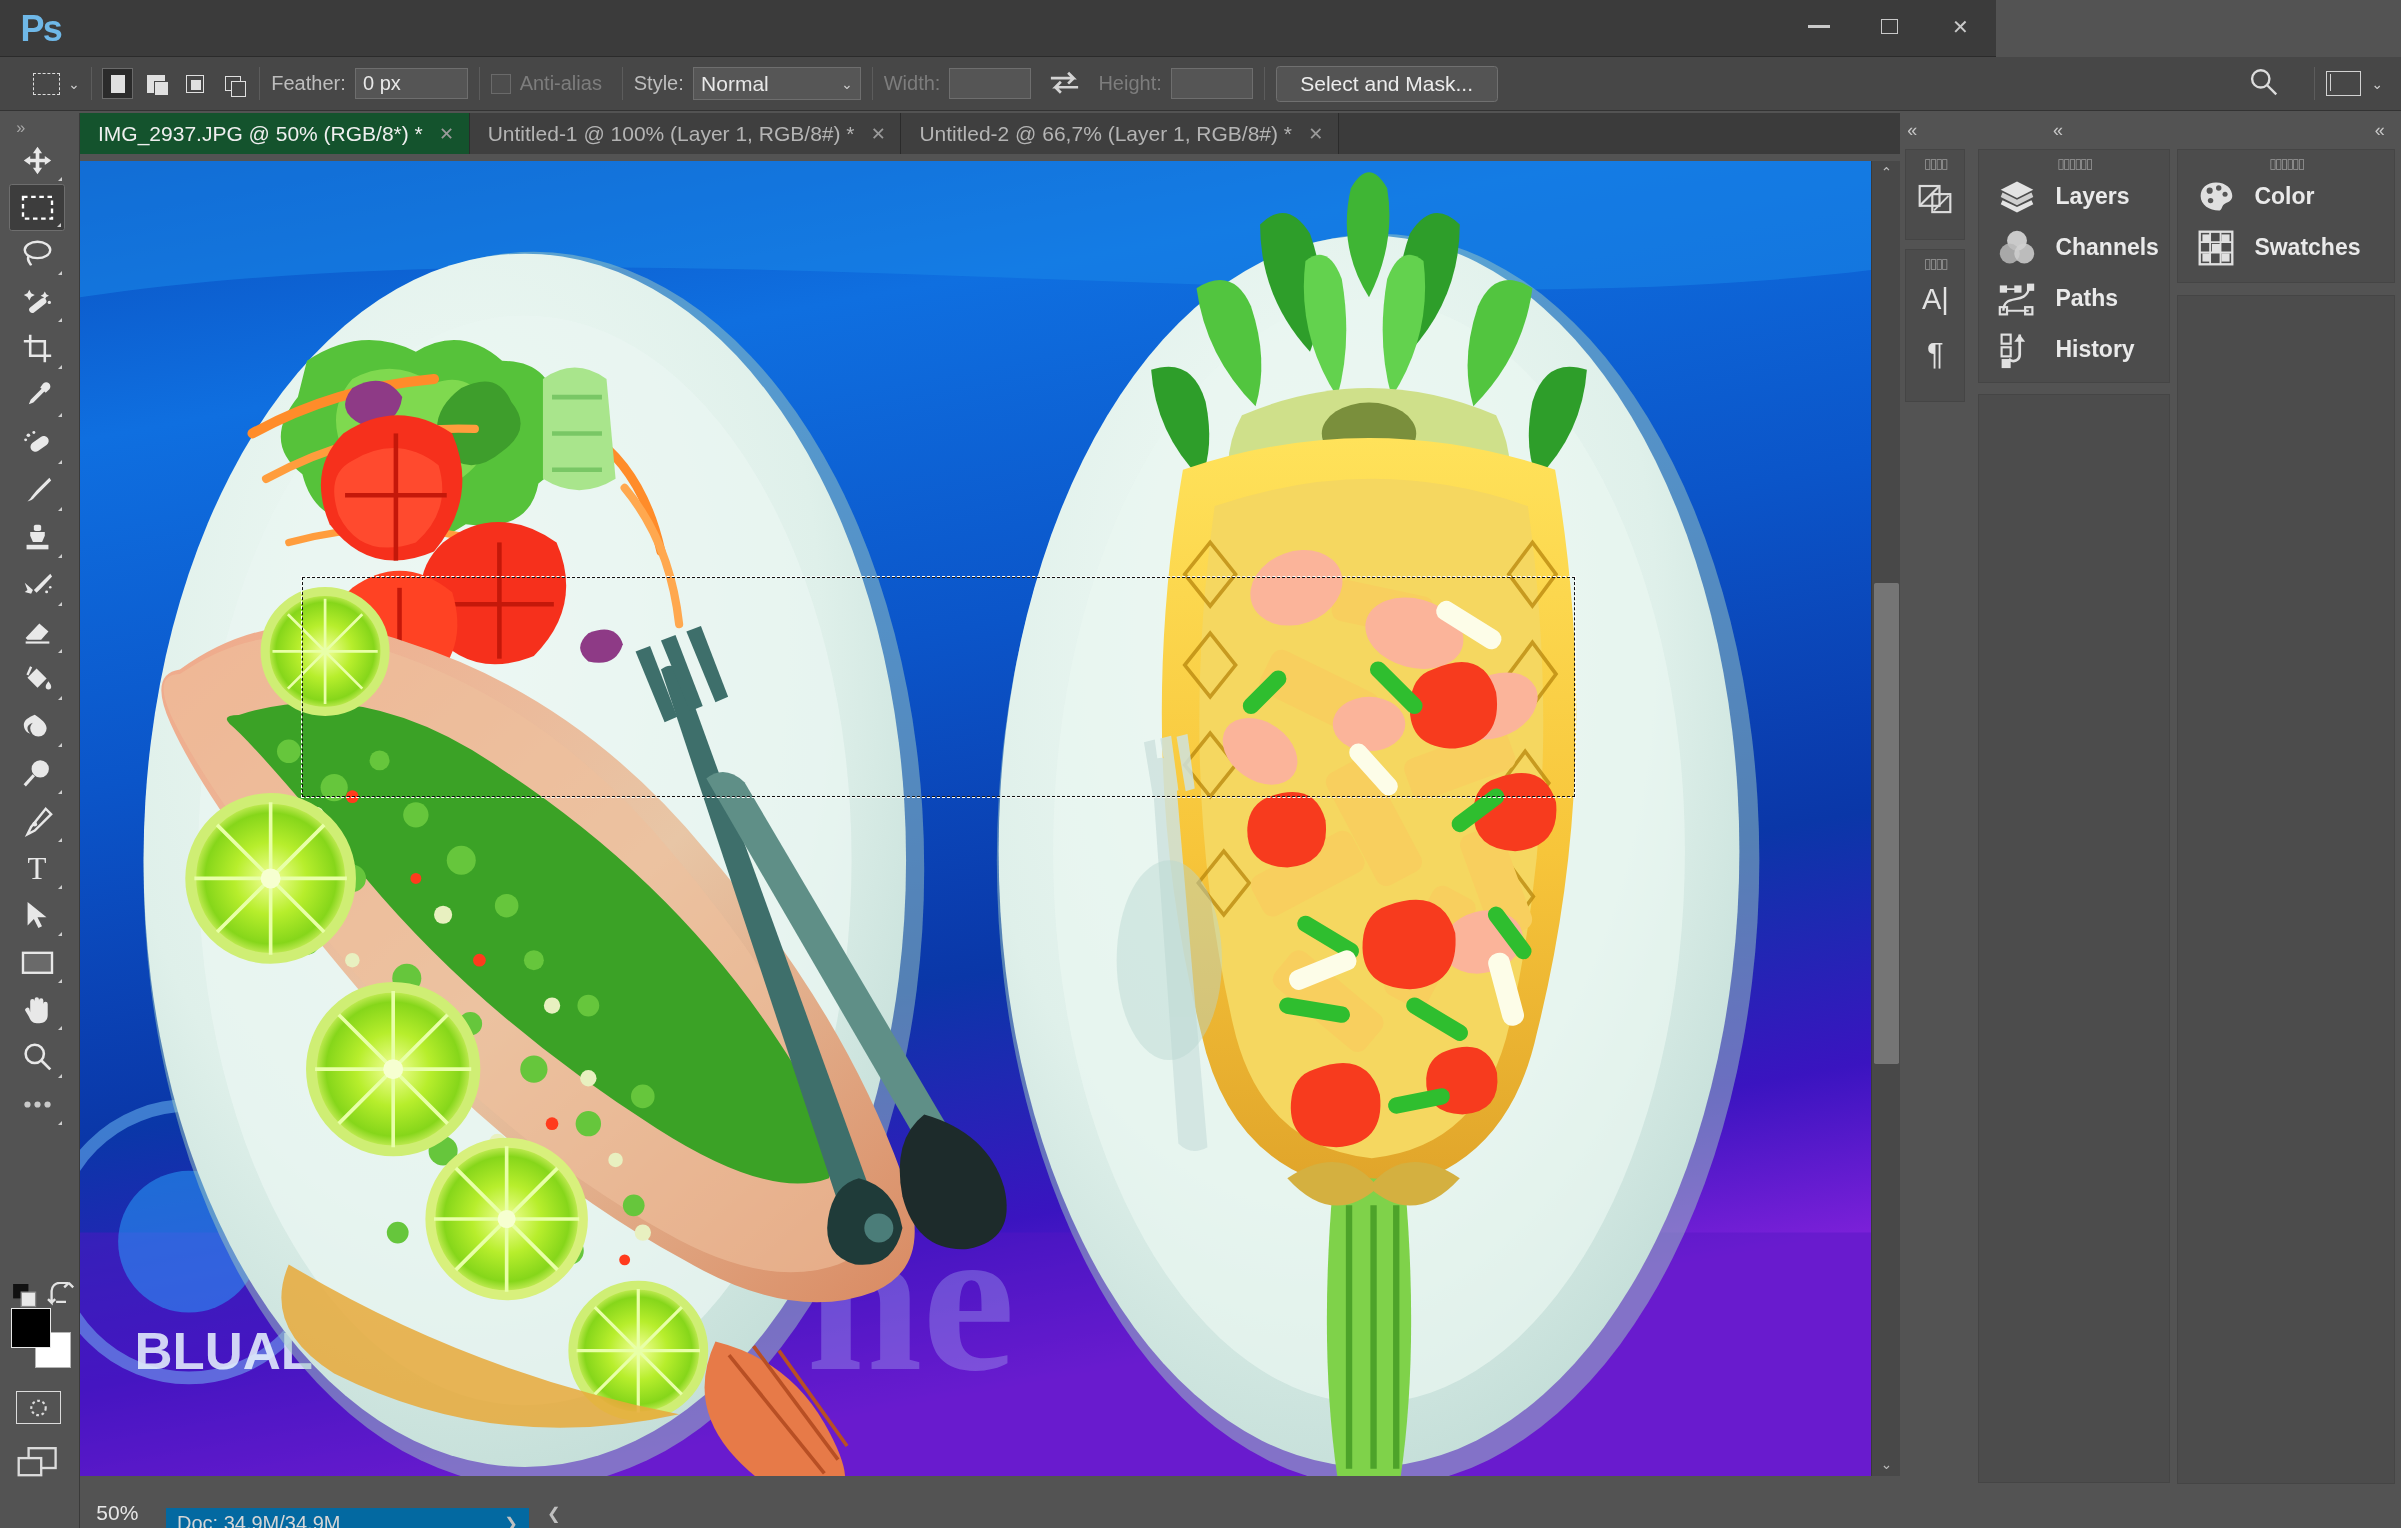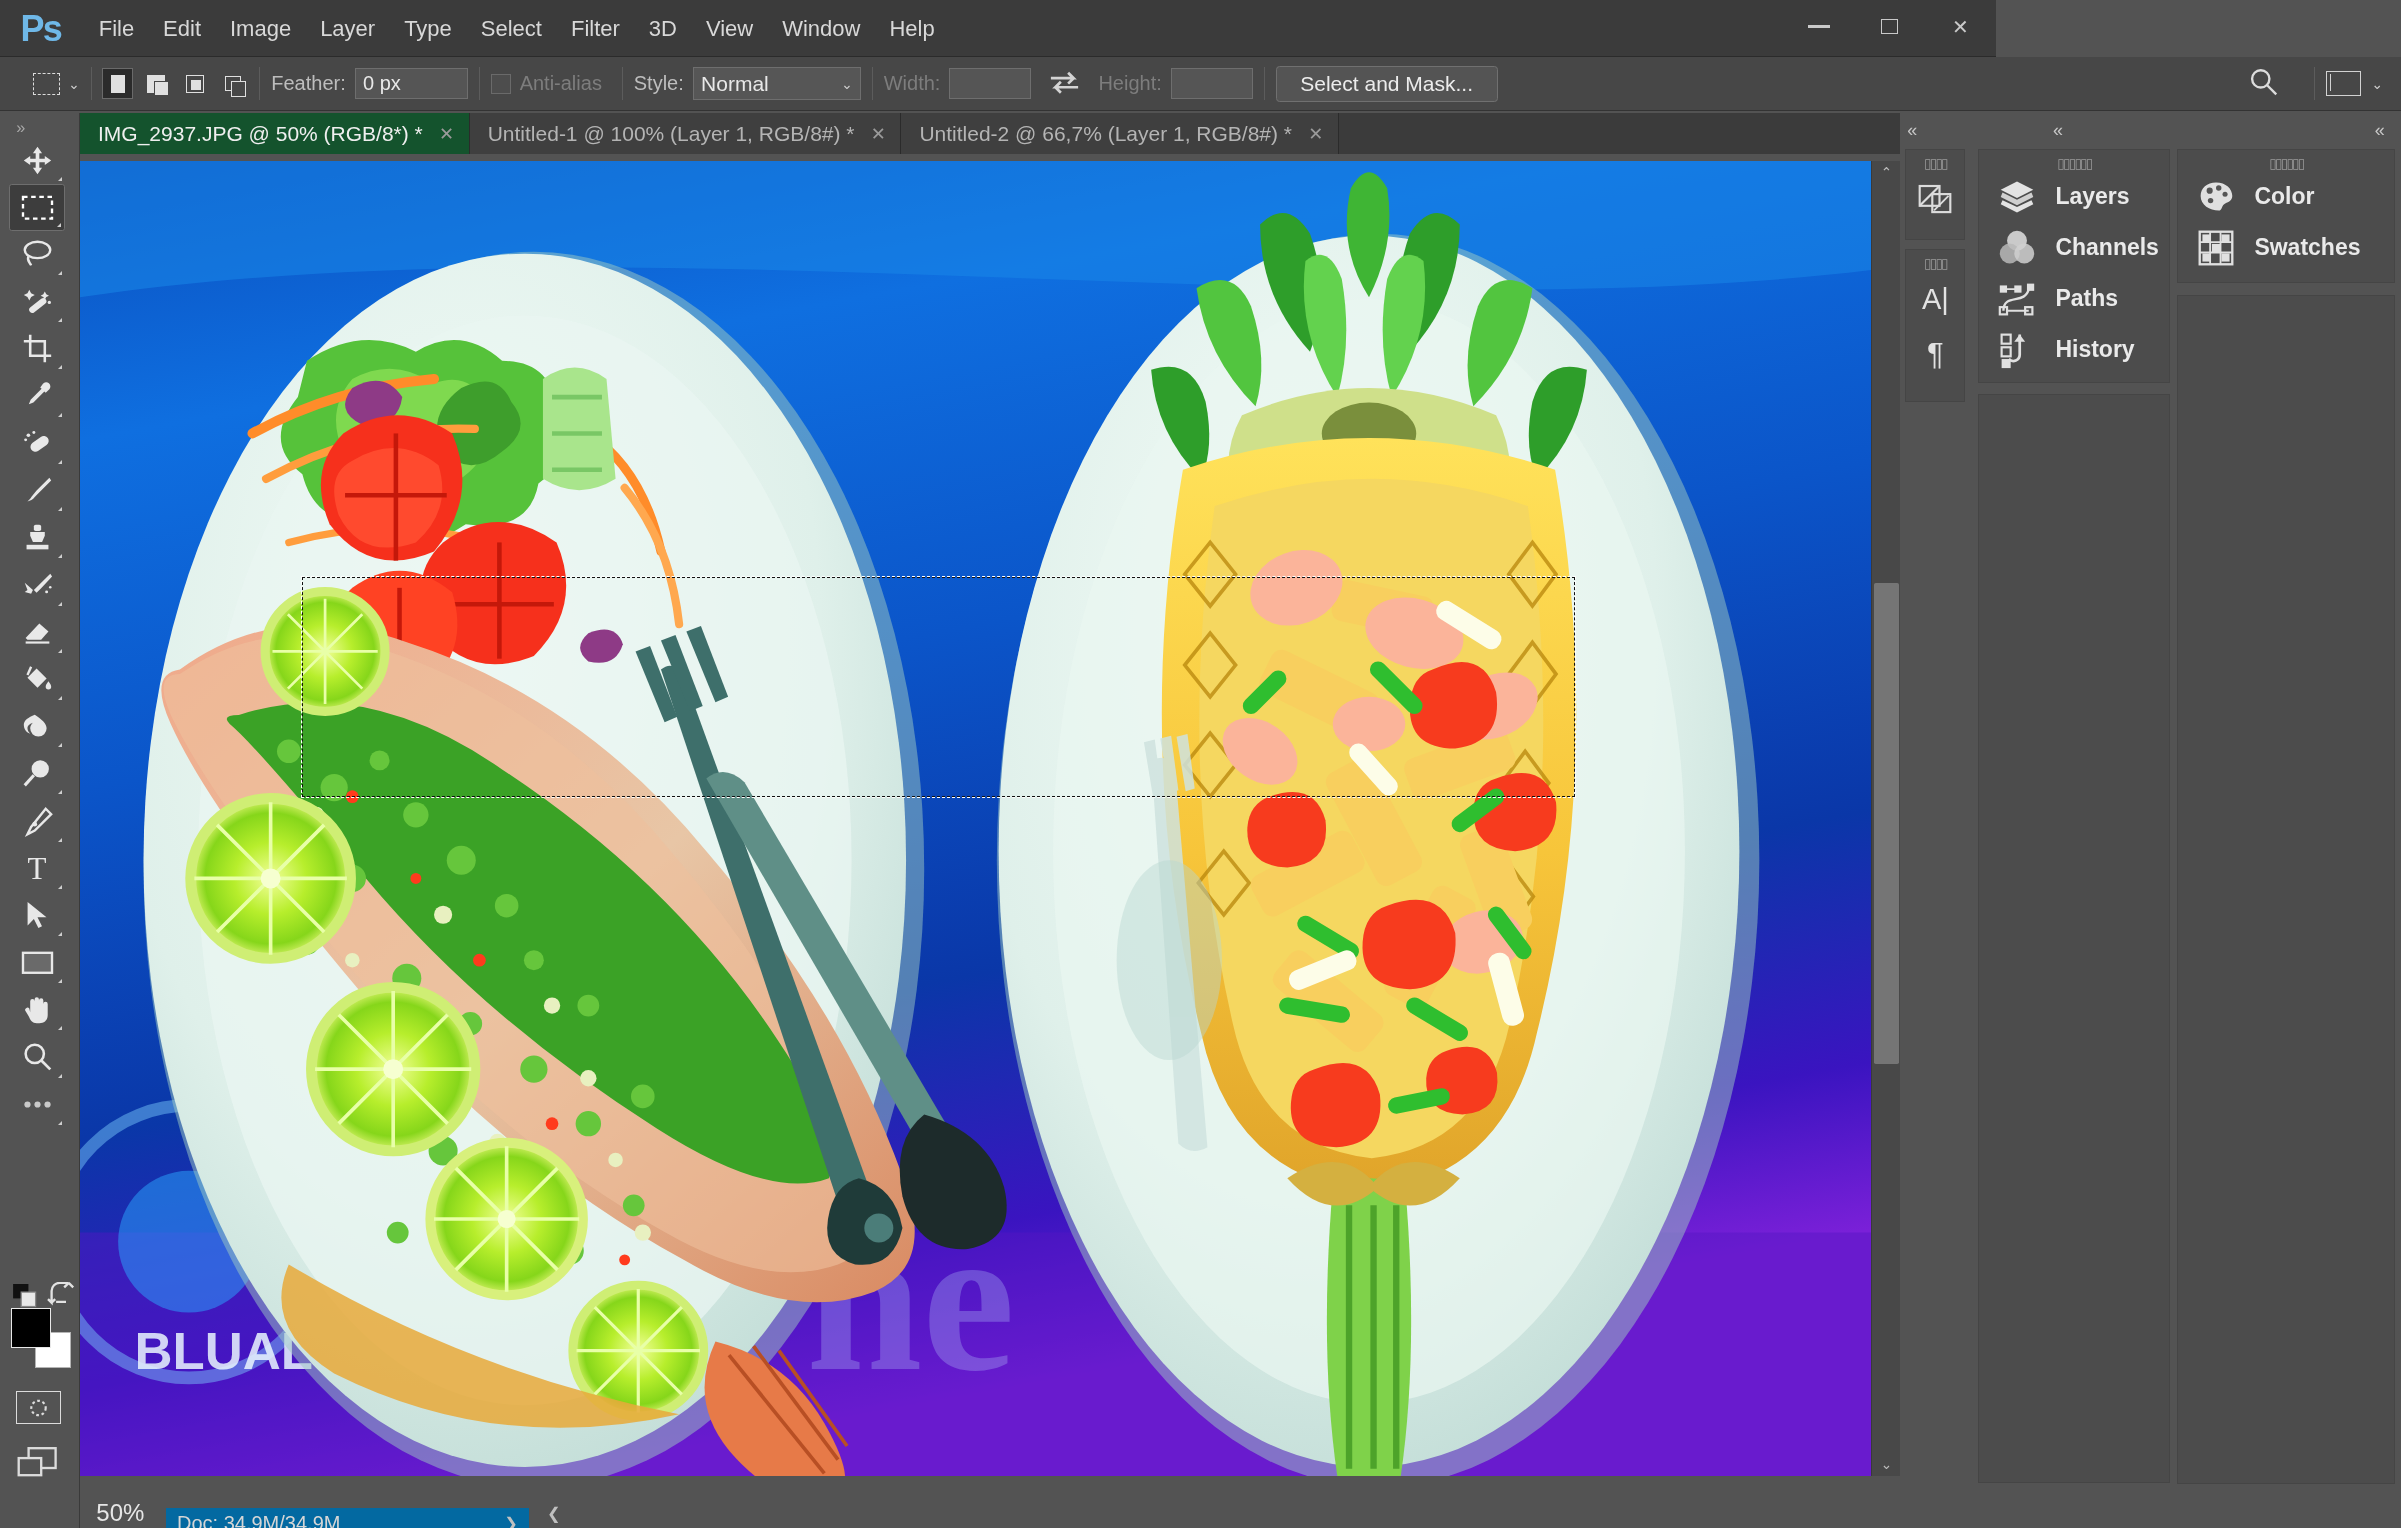--- a/index.html
+++ b/index.html
@@ -88,21 +88,21 @@
   .sc-arrow{position:absolute;left:0;width:29px;height:23.6px;color:#bdbdbd;font-size:13.6px;
     text-align:center;line-height:23.6px;}
   #hscroll{position:absolute;left:80px;bottom:0;width:1820px;height:30px;background:#535353;}
   #hs-track{position:absolute;left:495px;top:0;width:1051px;height:30px;background:#484848;}
   #hthumb{position:absolute;left:610px;top:2.7px;width:363px;height:24.5px;background:#757575;border-radius:1.8px;}
 
   
   #statusbar{position:absolute;left:80px;bottom:0;width:1820px;height:30px;
     display:flex;align-items:center;background:#535353;z-index:5;}
   #zoomfield{width:86px;height:30px;display:flex;align-items:center;padding-left:16.3px;
-    color:#e6e6e6;font-size:24px;}
+    color:#e6e6e6;font-size:21px;}
   #docinfo{flex:0 0 363px;height:30px;background:#0369a1;display:flex;align-items:center;
     color:#d6d6d6;font-size:20px;padding:0 11px;margin-top:20px;}
   .st-arrow{color:#c0c0c0;font-size:16.3px;margin-left:auto;}
 
   
   #rightpanel{position:absolute;right:0;top:113px;width:501px;height:1528px;background:#535353;}
   .pcol{position:absolute;top:0;}
   .pgrip{color:#9a9a9a;font-size:13.6px;letter-spacing:-1.8px;text-align:center;padding-top:5.4px;}
   .p-collapse{position:absolute;top:7.3px;color:#c7c7c7;font-size:18px;}
   .pgroup{background:#4c4c4c;border:0.9px solid #454545;}
@@ -112,33 +112,20 @@
   .pmini .pitem{height:56px;padding:0;justify-content:center;width:60px;}
 
   
   #marquee{position:absolute;border:0.9px dashed #111;outline:0.9px dashed #fff;pointer-events:none;}
 </style>
 </head>
 <body>
 
 <div id="titlebar">
   <div id="ps-logo">Ps</div>
-  <div id="menubar">
-      <div class="menu-item">File</div>
-      <div class="menu-item">Edit</div>
-      <div class="menu-item">Image</div>
-      <div class="menu-item">Layer</div>
-      <div class="menu-item">Type</div>
-      <div class="menu-item">Select</div>
-      <div class="menu-item">Filter</div>
-      <div class="menu-item">3D</div>
-      <div class="menu-item">View</div>
-      <div class="menu-item">Window</div>
-      <div class="menu-item">Help</div>
-    </div>
   <div id="winctl">
     <div class="winbtn">
         <span class="wb-min"></span>
       </div>
     <div class="winbtn">
         <span class="wb-max"></span>
       </div>
     <div class="winbtn">✕</div>
   </div>
 </div>

